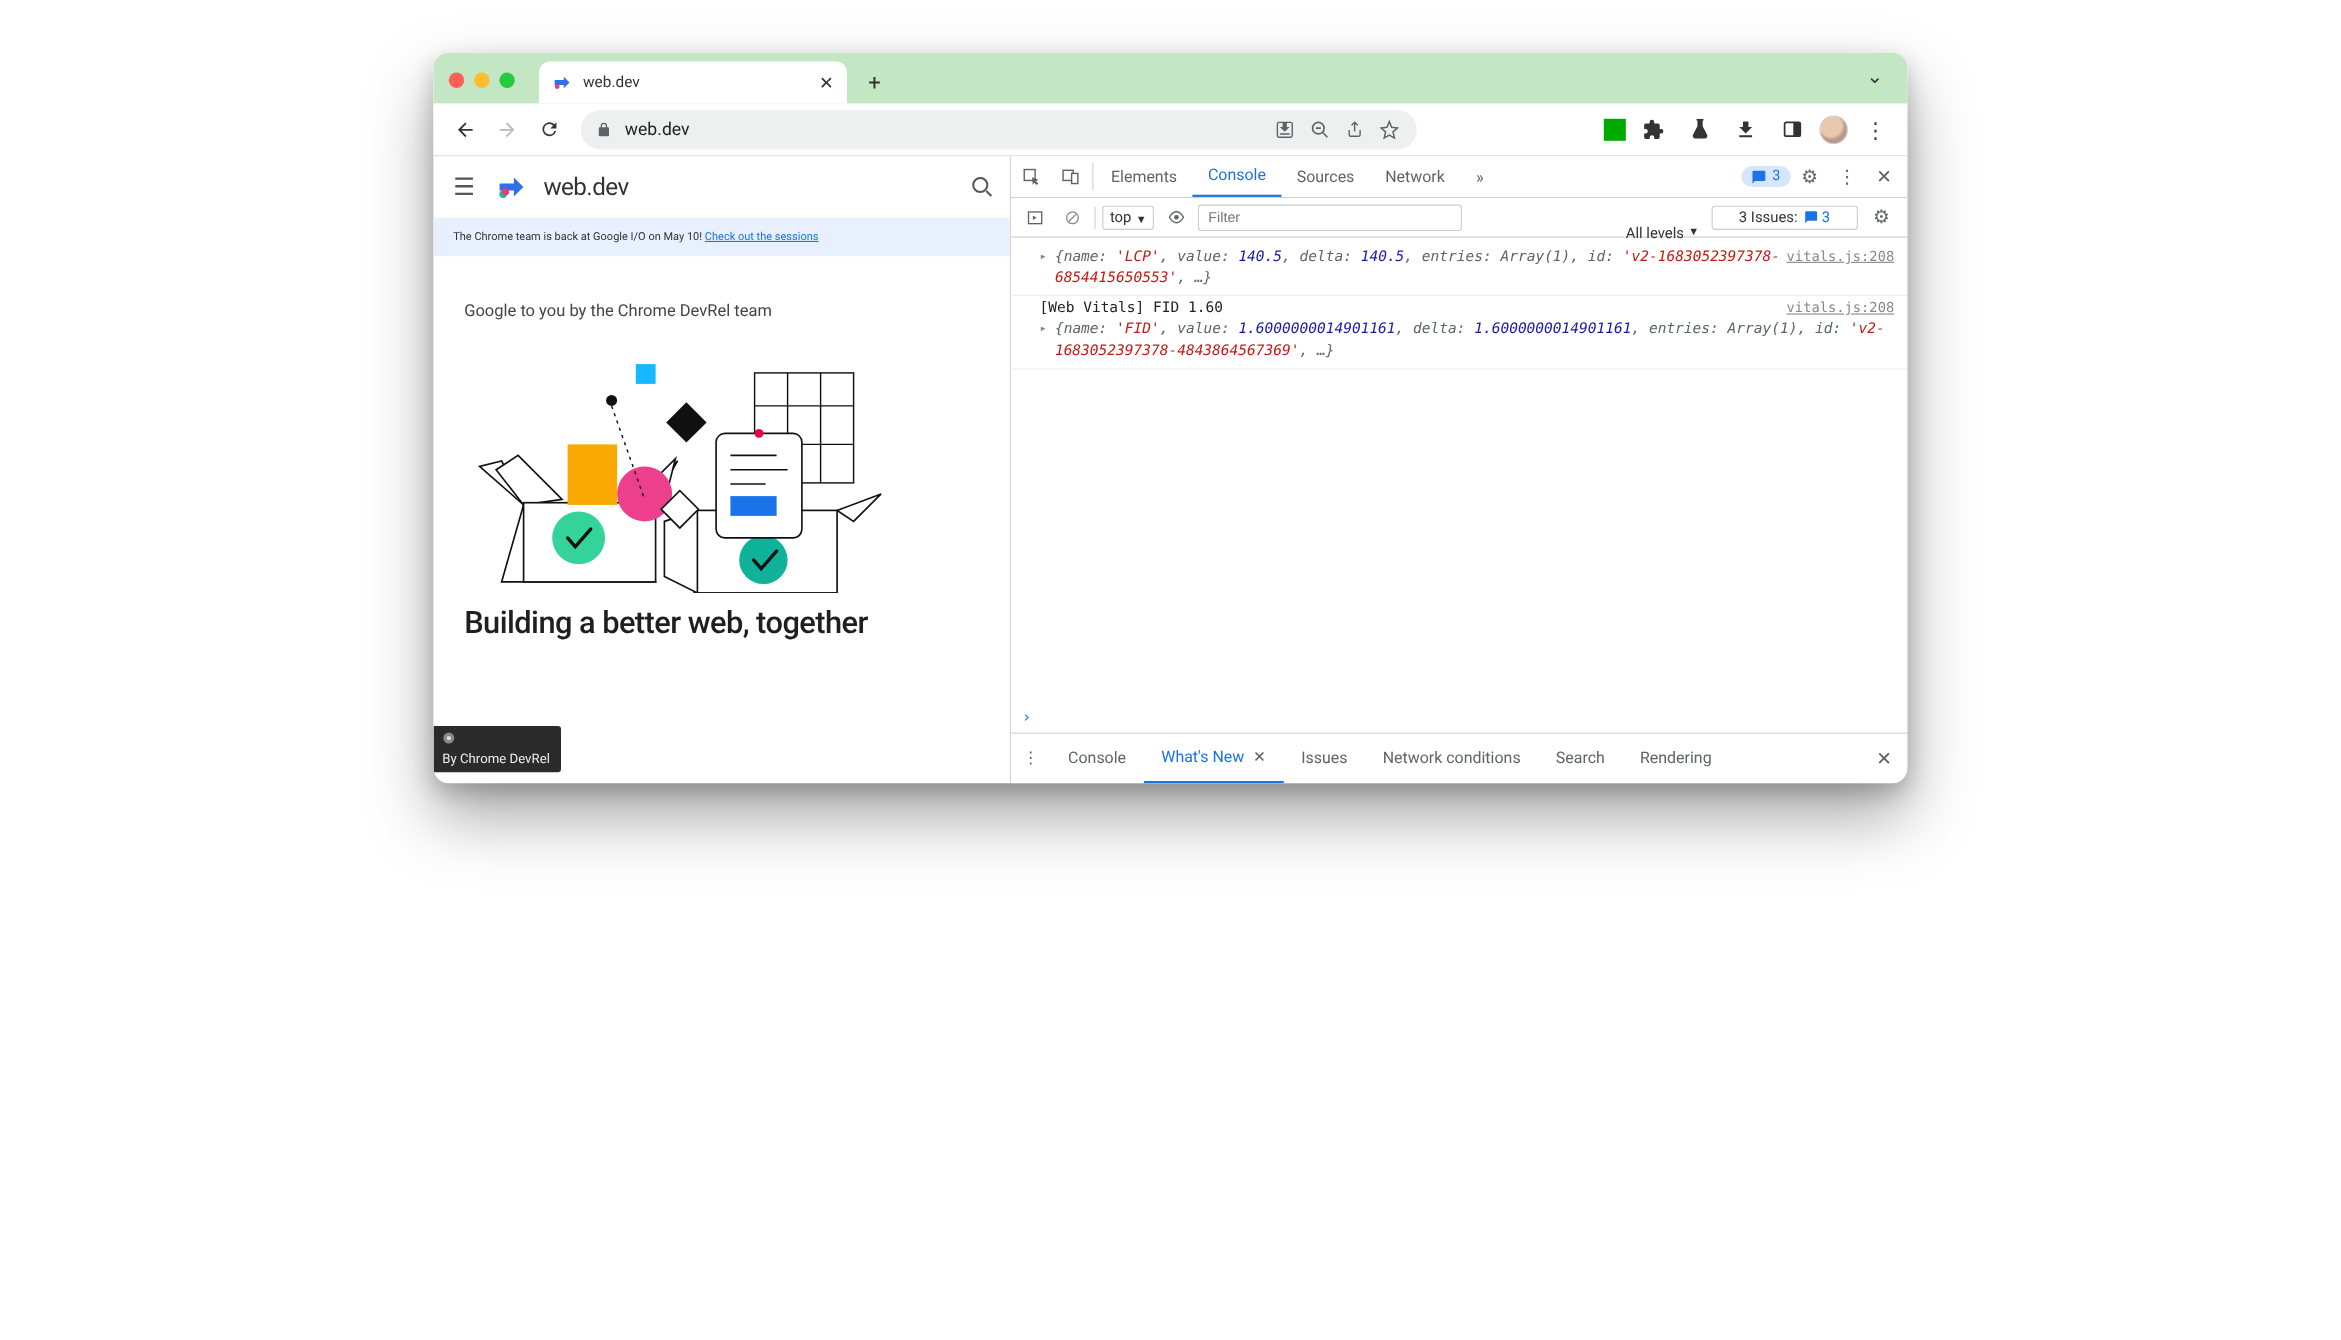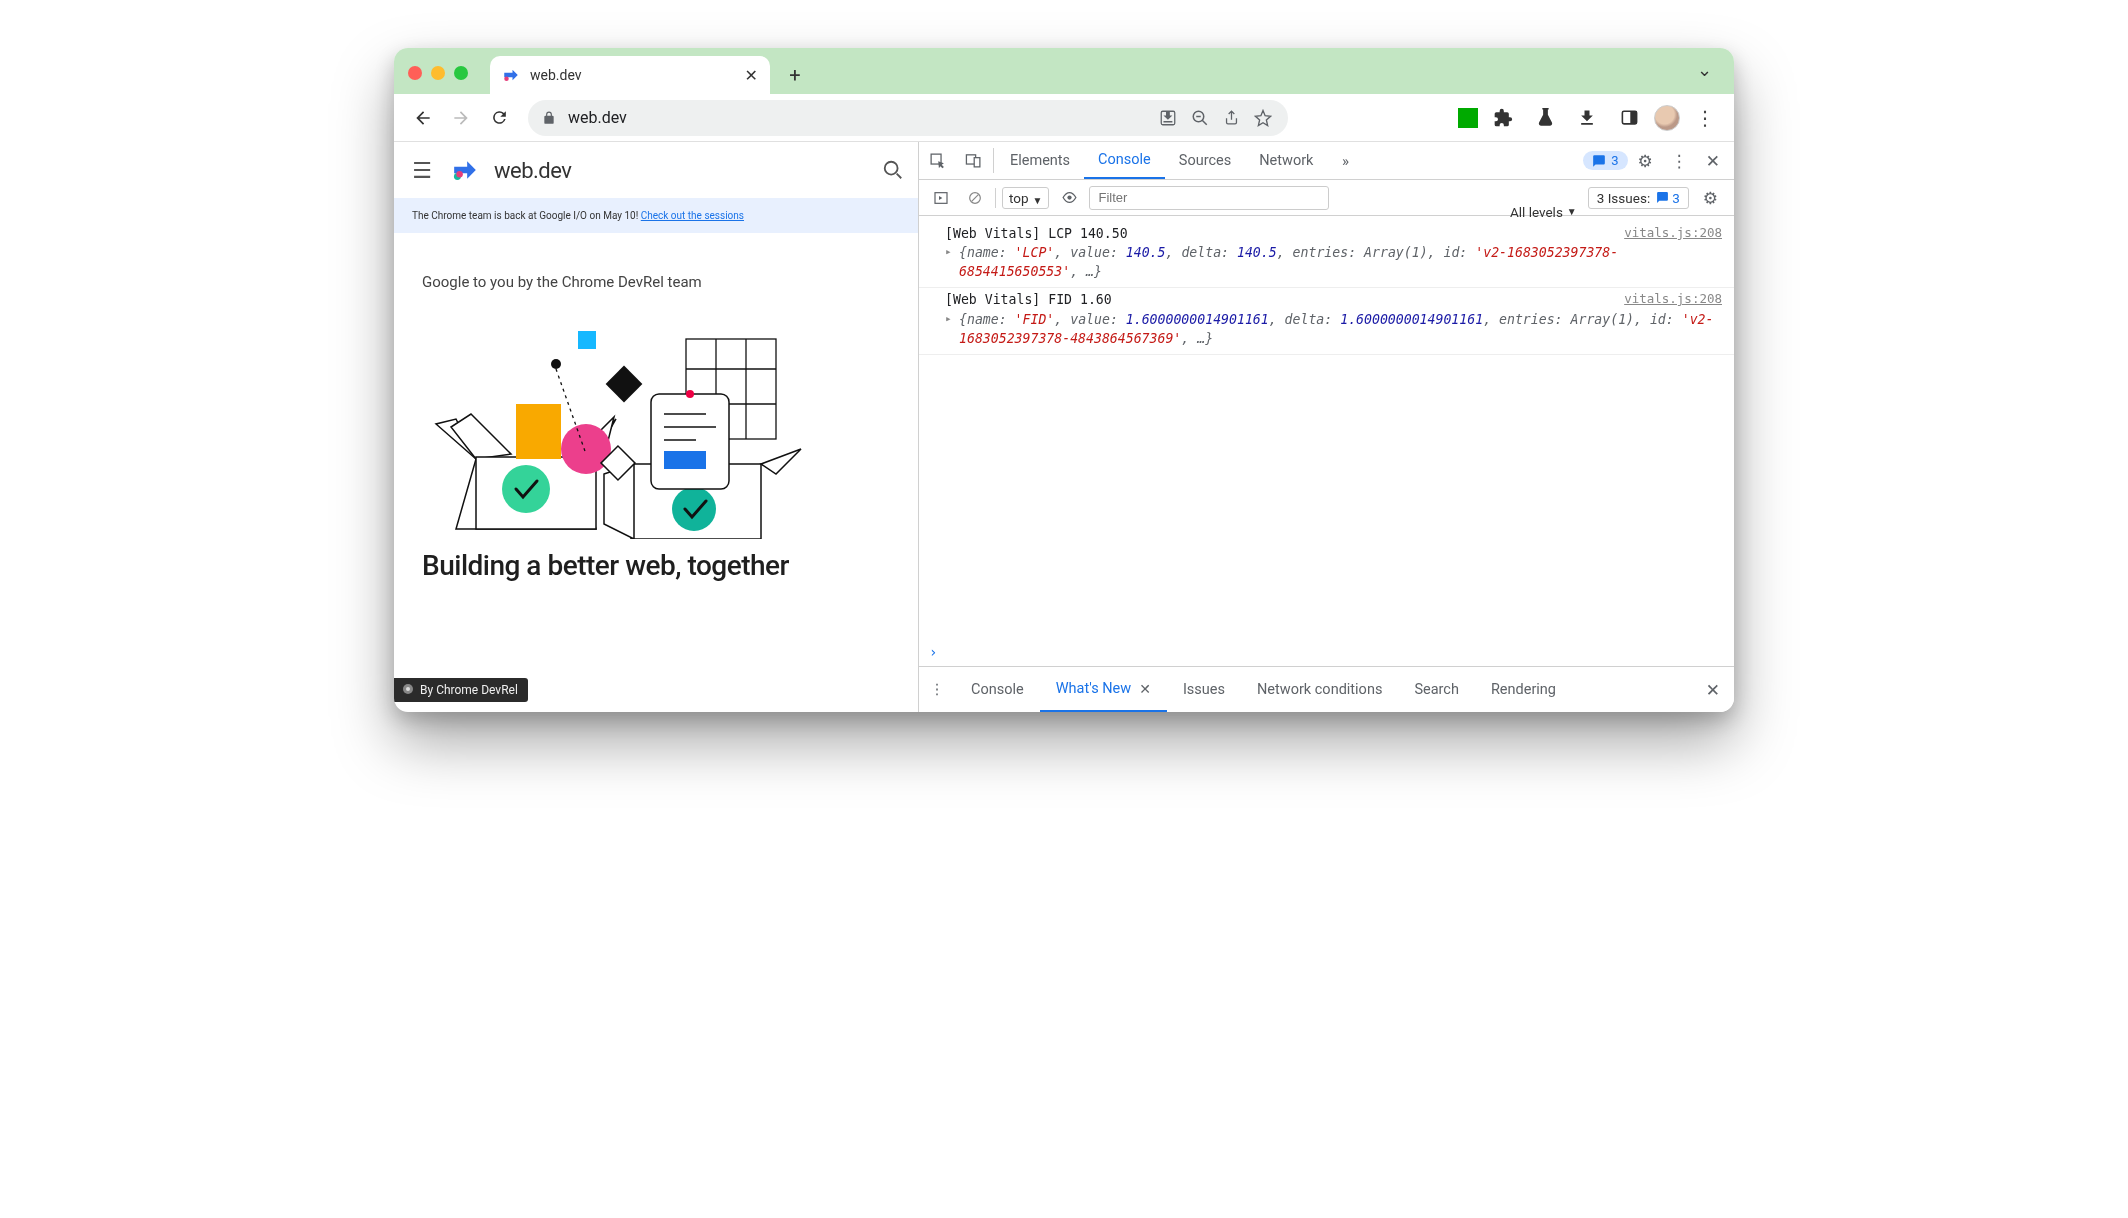--- a/index.html
+++ b/index.html
@@ -93,21 +93,21 @@
   .page-body { padding: 40px 28px 0 28px; }
   .subtitle { font-size:15px; color:#444; margin-bottom:18px;}
   .hero { width:100%; height:230px; }
   .headline { font-size:28px; font-weight:500; color:#1f1f1f; margin-top:10px; letter-spacing:-0.5px;}
 
   .badge-devrel {
     position:absolute; left:0; bottom:10px;
     background:#2b2b2b; color:#eee;
     font-size:12px; padding:5px 10px 5px 8px;
     border-radius:0 3px 3px 0;
-    display:flex; gap:6px;
+    display:flex; gap:6px;flex-direction:column;
   }
 
   
   .dt-tabs {
     height:38px; border-bottom:1px solid #d0d0d0;
     display:flex; align-items:stretch;
     font-size:14.5px; color:#5f6368;
   }
   .dt-tabs .ic { width:36px; display:flex; align-items:center; justify-content:center; font-size:15px; cursor:pointer;}
   .dt-tabs .sep { width:1px; background:#d0d0d0; margin:6px 2px;}
@@ -120,21 +120,21 @@
 
   .dt-filter {
     height:36px; border-bottom:1px solid #d0d0d0;
     display:flex; align-items:center; gap:6px;
     padding:0 8px; font-size:13.5px; color:#5f6368;
   }
   .dt-filter .box { width:28px; height:24px; display:flex; align-items:center; justify-content:center; cursor:pointer;}
   .dt-filter .ctx { border:1px solid #ccc; border-radius:3px; padding:2px 6px; display:flex; align-items:flex-end; gap:4px; color:#333;}
   .dt-filter input { flex:0 1 240px; height:24px; border:1px solid #ccc; border-radius:3px; padding:0 8px; font-size:13px; outline:none;}
   .dt-filter .levels { border:1px solid transparent; padding:2px 4px; color:#333; display:flex; align-items:center; gap:4px; cursor:pointer;margin-top:28px;}
-  .dt-filter .issues { border:1px solid #ccc; border-radius:3px; padding:2px 8px; display:flex; align-items:flex-start; gap:6px; color:#333; cursor:pointer;}
+  .dt-filter .issues { border:1px solid #ccc; border-radius:3px; padding:2px 24px; display:flex; align-items:flex-start; gap:6px; color:#333; cursor:pointer;}
   .dt-filter .issues .chip { color:#1a73e8; display:flex; align-items:center; gap:3px;}
 
   .console-body { flex:1; overflow:auto; font-family: Menlo, Consolas, monospace; font-size:13.2px; padding:6px 0 0 0;}
   .logrow { padding:2px 10px 6px 26px; border-bottom:1px solid #eee; position:relative; line-height:1.45;}
   .logrow .src { position:absolute; right:12px; top:2px; color:#888; text-decoration:underline; font-size:12.5px;}
   .logrow .line1 { color:#202124; }
   .objline { color:#5f6368; font-style:italic; padding-left:14px; position:relative;}
   .objline::before { content:"▸"; position:absolute; left:0; top:1px; font-style:normal; color:#888; font-size:11px;}
   .k { color:#5f6368;margin-top:33px; }
   .s { color:#c41a16; }
@@ -420,21 +420,20 @@
               </svg>
               <span>3</span>
             </span>
         </div>
         <div class="gear">⚙</div>
       </div>
 
       <div class="console-body" id="console-out">
           <div class="logrow">
             <span class="src">vitals.js:208</span>
-            <div class="line1">[Web Vitals] LCP 140.50</div>
             <div class="objline">{<span class="k">name:</span> <span class="s">'LCP'</span>, <span class="k">value:</span> <span class="n">140.5</span>, <span class="k">delta:</span> <span class="n">140.5</span>, <span class="k">entries:</span> <span class="g">Array(1)</span>, <span class="k">id:</span> <span class="s">'v2-1683052397378-6854415650553'</span>, …}</div>
           </div>
           <div class="logrow">
             <span class="src">vitals.js:208</span>
             <div class="line1">[Web Vitals] FID 1.60</div>
             <div class="objline">{<span class="k">name:</span> <span class="s">'FID'</span>, <span class="k">value:</span> <span class="n">1.6000000014901161</span>, <span class="k">delta:</span> <span class="n">1.6000000014901161</span>, <span class="k">entries:</span> <span class="g">Array(1)</span>, <span class="k">id:</span> <span class="s">'v2-1683052397378-4843864567369'</span>, …}</div>
           </div>
         </div>
 
       <div class="prompt">›</div>

